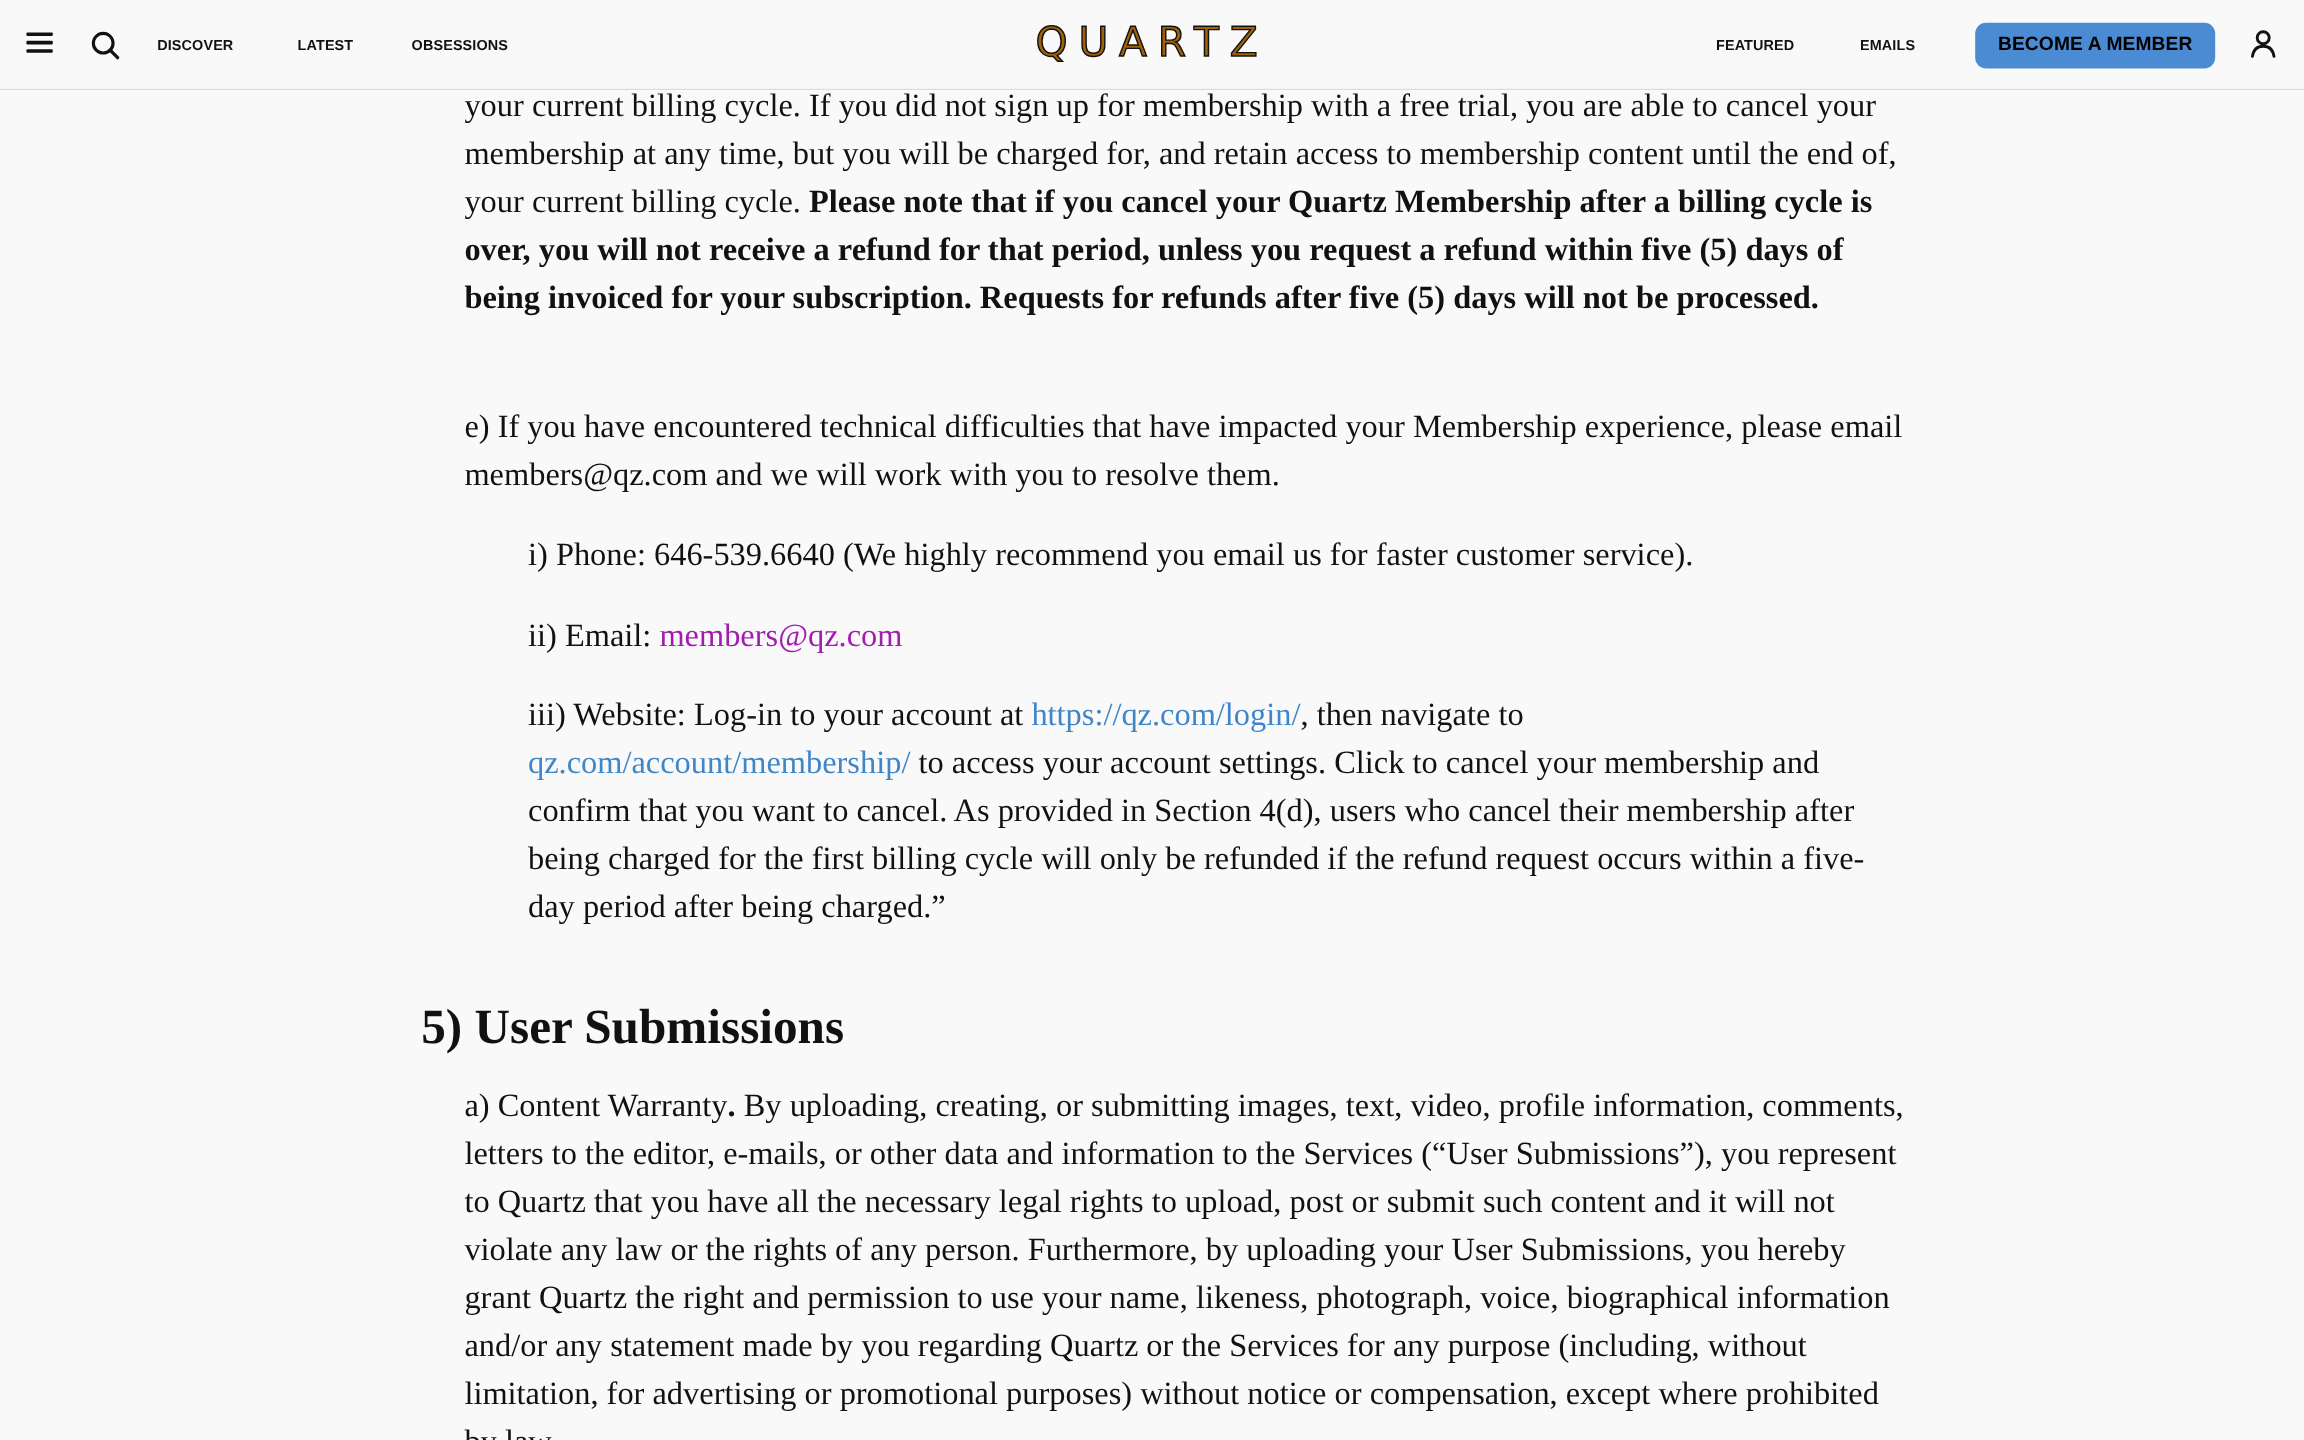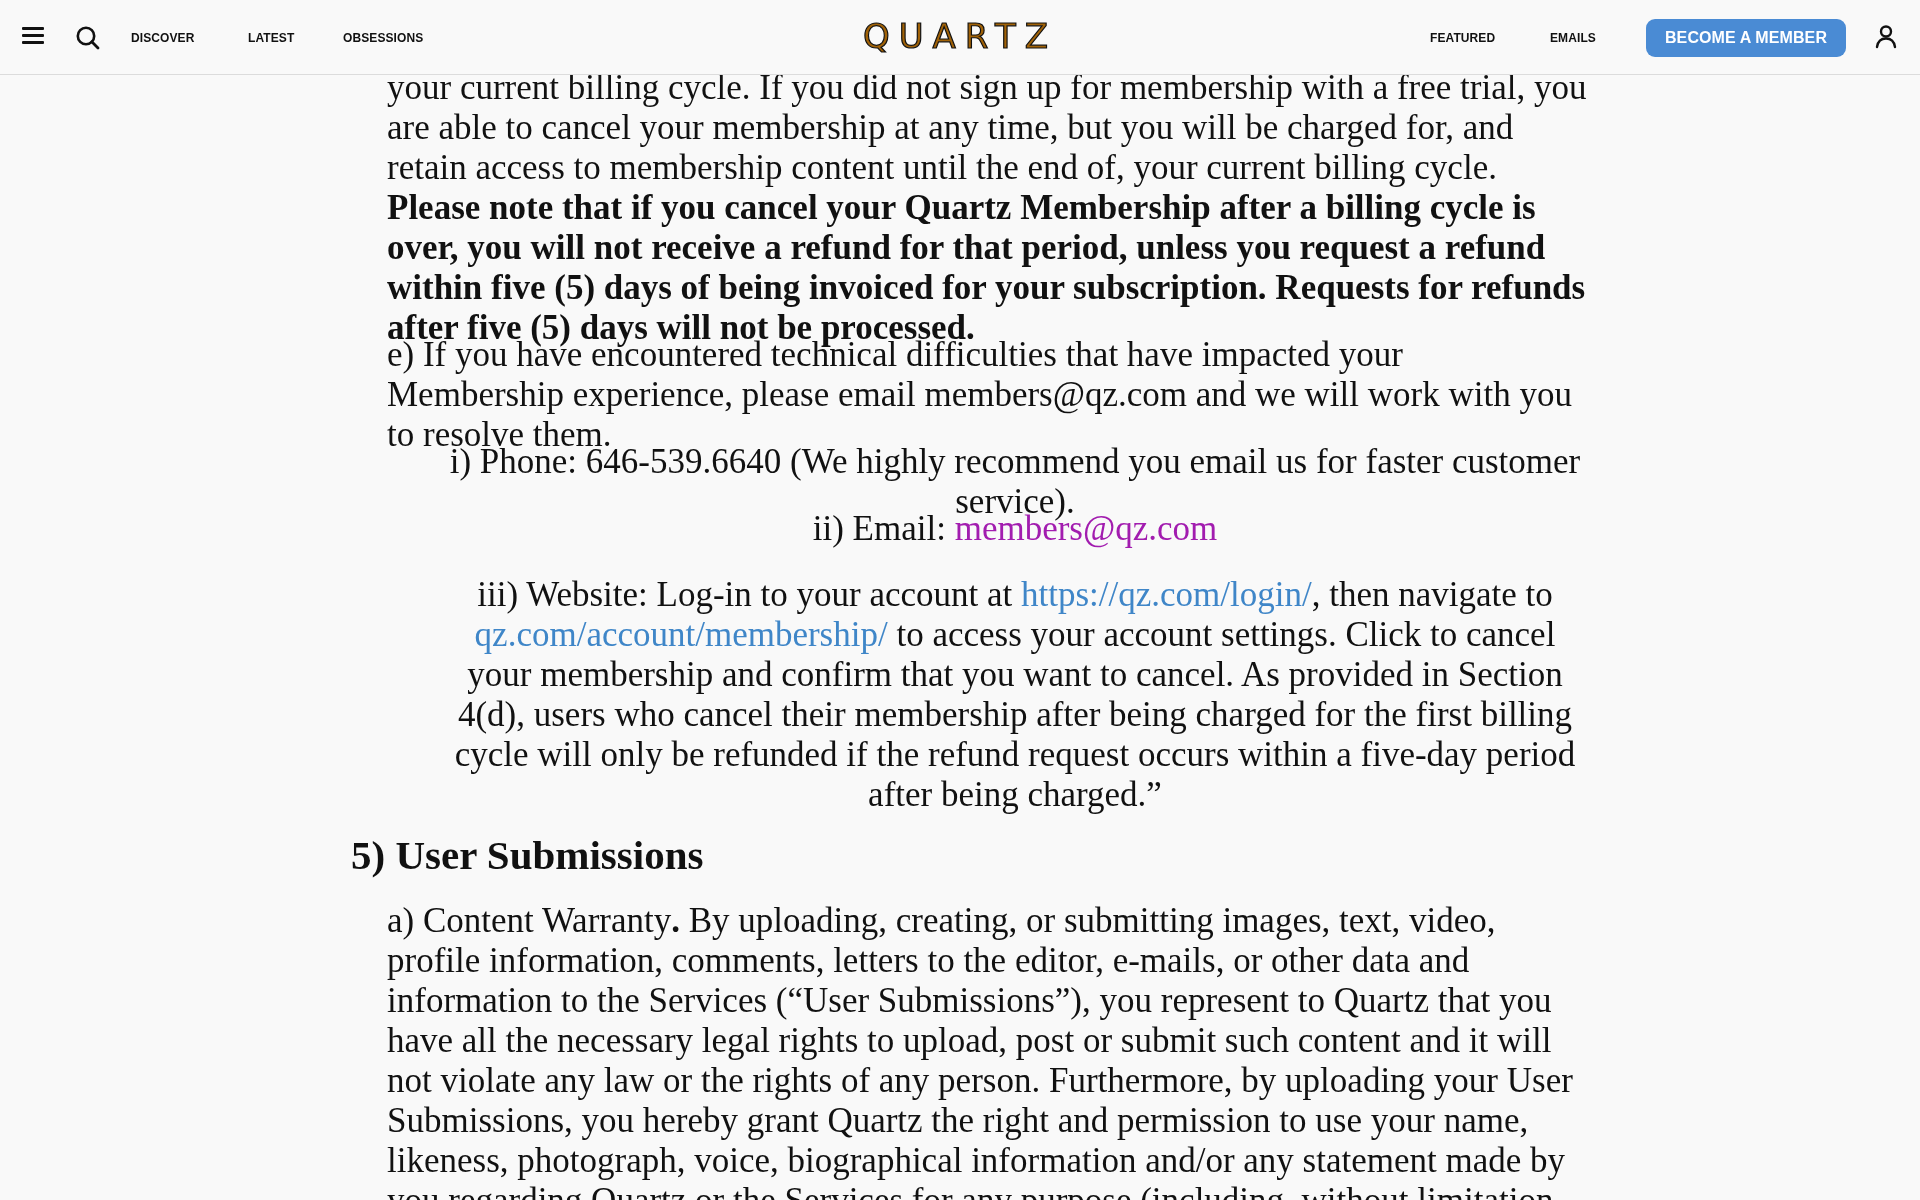--- a/index.html
+++ b/index.html
@@ -69,21 +69,21 @@
     letter-spacing: 9px;
     color: #a16207;
     line-height: 40px;
     -webkit-text-stroke: 1.2px #111;
   }
   .member-btn {
     position: absolute;
     left: 1646px; top: 19px;
     width: 200px; height: 38px;
     background: #4a8bd4;
-    color: #ffffff;
+    color: #000000;
     border: none;
     border-radius: 9px;
     font-family: "Liberation Sans", "DejaVu Sans", sans-serif;
     font-size: 16px;
     font-weight: bold;
     letter-spacing: 0.1px;
     cursor: pointer;
     padding: 0;
   }
   .account {
@@ -95,29 +95,28 @@
   
   .content {
     position: absolute;
     top: 0; left: 0;
     width: 1920px;
   }
   .para {
     position: absolute;
     left: 387px;
     width: 1200px;
-    font-size: 35px;
+    font-size: 27px;
     line-height: 40px;
     color: #111;
     margin: 0;
   }
   .sub {
     left: 440px;
     width: 1150px;
-    text-align: center;
   }
   .para b { font-weight: bold; }
   .link {
     color: #3f86c8;
     text-decoration: none;
     cursor: pointer;
   }
   .section-title {
     position: absolute;
     left: 333px; top: 812px;

